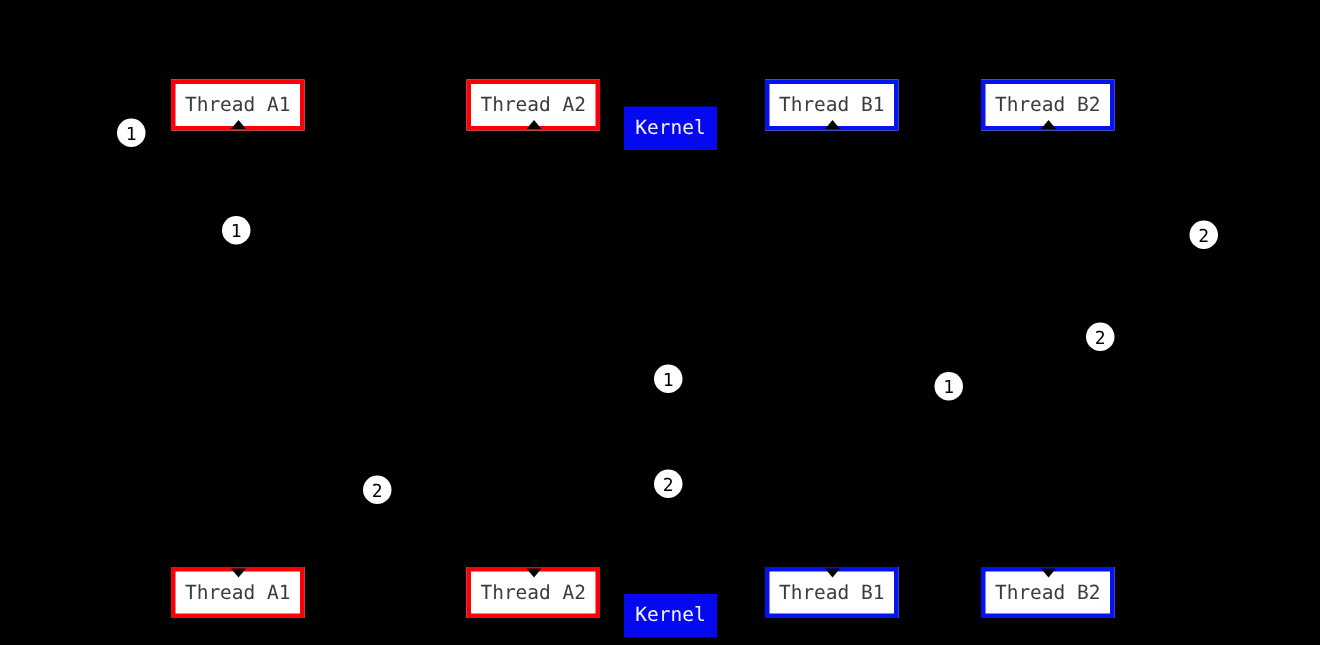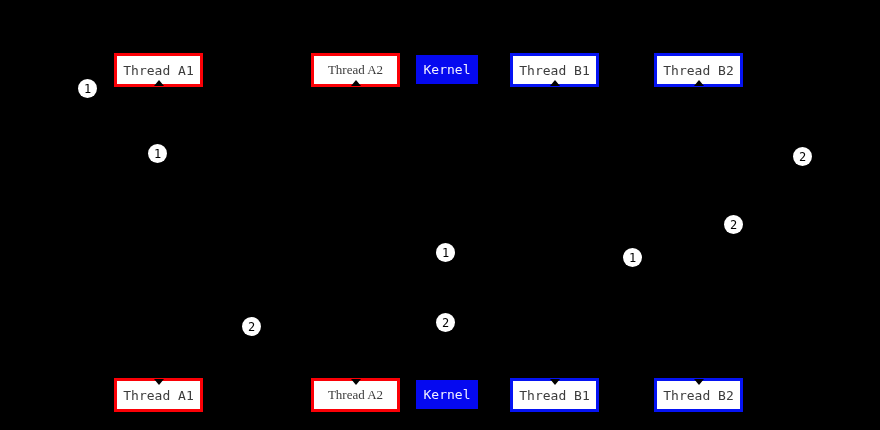--- a/index.html
+++ b/index.html
@@ -13,29 +13,29 @@
     position:absolute;box-sizing:border-box;
     width:89px;height:34px;background:#ffffff;
     display:flex;align-items:center;justify-content:center;
     font-size:13px;color:#3c3c3c;white-space:nowrap;
   }
   .red{border:3px solid #fb0006;}
   .blue{border:3px solid #0513f3;}
   .row-top{top:53px;}
   .row-bottom{top:378px;}
   .col-a1{left:114px;}
-  .col-a2{left:311px;font-family:Liberation Serif, serif;}
+  .col-a2{left:311px;}
   .col-b1{left:510px;}
   .col-b2{left:654px;}
   
   .kernel{
     position:absolute;box-sizing:border-box;left:416px;
     width:62px;height:29px;background:#0509f0;color:#f2f2ff;
     display:flex;align-items:center;justify-content:center;
-    font-size:13px;white-space:nowrap;
+    font-size:13px;white-space:nowrap;margin-top:16px;
   }
   .kernel.krow-top{top:55px;}
   .kernel.krow-bottom{top:380px;}
   
   .notch{position:absolute;left:50%;margin-left:-5px;width:0;height:0;
     border-left:5px solid transparent;border-right:5px solid transparent;}
   .notch-up{bottom:-2px;border-bottom:6px solid #000;}
   .notch-down{top:-2px;border-top:6px solid #000;}
   
   .badge{

